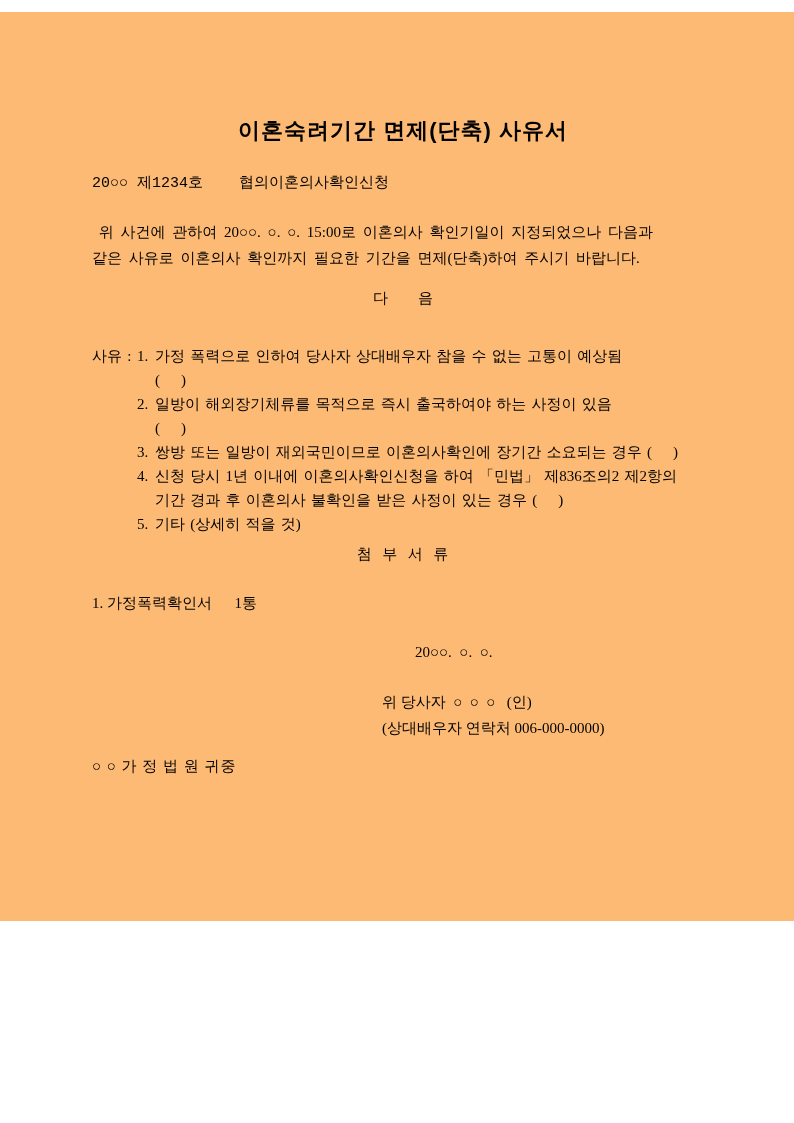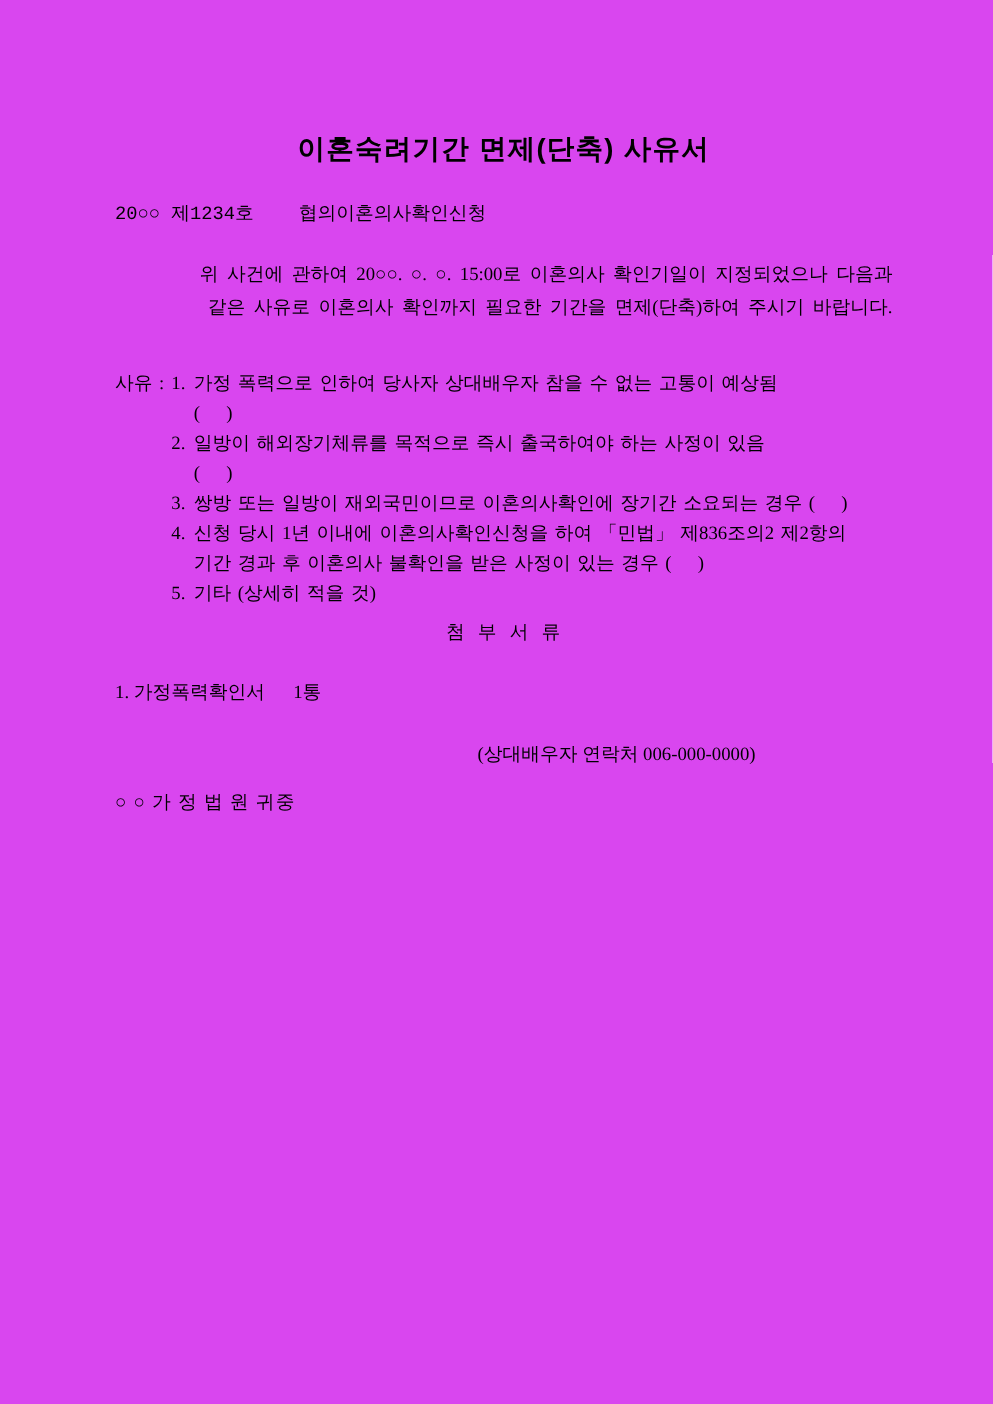--- a/index.html
+++ b/index.html
@@ -1,21 +1,21 @@
 <!DOCTYPE html>
 <html><head>
 <meta charset="utf-8">
 <style>
   html, body { margin: 0; padding: 0; background: #ffffff; }
   .page {
     position: relative;
     width: 794px;
-    height: 1123px;
-    margin: 0 auto;
-    background: #d946ef;
+    height: 909px;
+    margin: 12px auto;
+    background: #fdba74;
     box-sizing: border-box;
     padding: 0 80px 0 92px;
     font-family: "Liberation Serif", "DejaVu Serif", serif;
     font-size: 15px;
     color: #000000;
     overflow: hidden;
   }
   .line { white-space: pre; line-height: 20px; }
   .doc-title {
     margin-top: 102px;
@@ -28,21 +28,20 @@
     white-space: pre;
   }
   .case-line { margin-top: 26px; font-family: Liberation Mono, monospace; }
   .party-block { margin-top: 25px; }
   .party-block .line { line-height: 28px; }
   .intro {
     margin-top: 21px;
     white-space: pre;
     line-height: 26px;
     word-spacing: 3px;
-    text-align: right;
   }
   .daum-heading { margin-top: 17px; text-align: center; white-space: pre; line-height: 20px; }
   .reasons {
     margin-top: 36px;
     display: flex;
     line-height: 24px;
     word-spacing: 1.5px;
   }
   .reasons-label { width: 45px; flex-shrink: 0; white-space: pre; }
   .reasons-list { flex: 1; }
@@ -64,20 +63,21 @@
   <div class="doc-title">이혼숙려기간 면제(단축) 사유서</div>
 
   <div class="line case-line">20○○ 제1234호    협의이혼의사확인신청</div>
 
   <div class="party-block">
   </div>
 
   <div class="intro"> 위 사건에 관하여 20○○. ○. ○. 15:00로 이혼의사 확인기일이 지정되었으나 다음과
 같은 사유로 이혼의사 확인까지 필요한 기간을 면제(단축)하여 주시기 바랍니다.</div>
 
+  <div class="daum-heading">다        음</div>
 
   <div class="reasons">
     <div class="reasons-label">사유 :</div>
     <div class="reasons-list">
       <div class="reason">
         <span class="no">1.</span>
         <span class="txt">가정 폭력으로 인하여 당사자 상대배우자 참을 수 없는 고통이 예상됨
 (    )</span>
       </div>
       <div class="reason">
@@ -98,20 +98,22 @@
         <span class="no">5.</span>
         <span class="txt">기타 (상세히 적을 것)</span>
       </div>
     </div>
   </div>
 
   <div class="attach-heading">첨  부  서  류</div>
 
   <div class="line attach-item">1. 가정폭력확인서      1통</div>
 
+  <div class="line date-line">20○○.  ○.  ○.</div>
 
   <div class="sig-block">
+    <div class="line">위 당사자  ○  ○  ○   (인)</div>
     <div class="line">(상대배우자 연락처 006-000-0000)</div>
   </div>
 
   <div class="line court-line">○ ○ 가 정 법 원 귀중</div>
 
 </div>
 
 </body></html>

